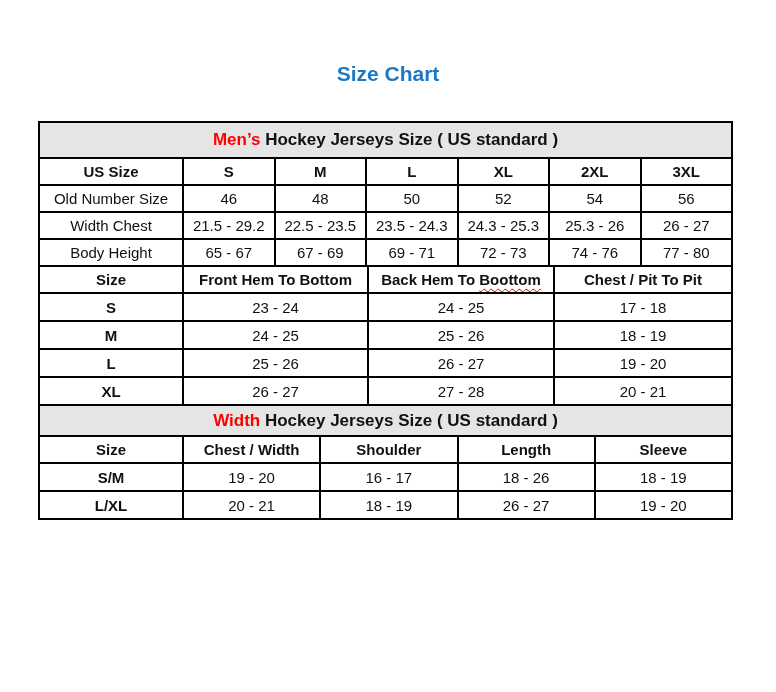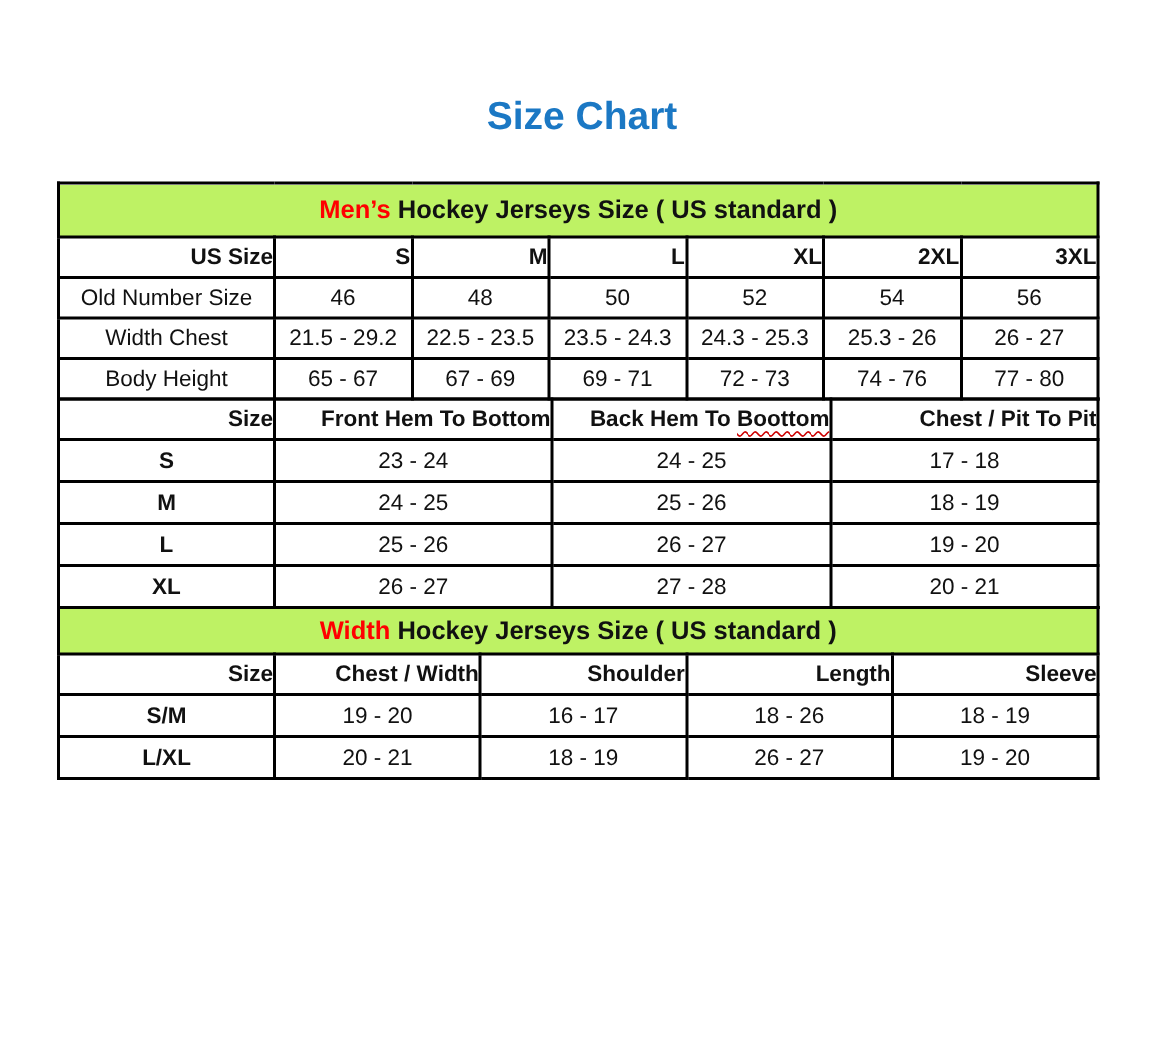--- a/index.html
+++ b/index.html
@@ -8,21 +8,21 @@
     background: #ffffff;
     font-family: "Liberation Sans", sans-serif;
     color: #111111;
     position: relative;
     overflow: hidden;
   }
   .page-title {
     margin: 0;
     padding-top: 62px;
     text-align: center;
-    font-size: 26px;
+    font-size: 21px;
     font-weight: 700;
     color: #1b78c4;
     letter-spacing: 0px;
   }
   .chart-wrap {
     position: absolute;
     left: 38px;
     top: 121px;
     width: 695px;
   }
@@ -35,28 +35,28 @@
   th, td {
     border: 2px solid #000000;
     text-align: center;
     vertical-align: middle;
     padding: 0;
     font-size: 15px;
     overflow: hidden;
     white-space: nowrap;
   }
   tr.band td {
-    background: #bef264;
+    background: #e5e5e5;
     font-weight: 700;
     font-size: 17px;
     height: 34px;
   }
   tr.band.slim td { height: 29px; }
   tr.band .hl { color: #ff0000; }
-  tr.head th { font-weight: 700; height: 25px; text-align: right; }
+  tr.head th { font-weight: 700; height: 25px; }
   tr.data td, tr.data th { height: 25px; }
   .womens tr.data td, .womens tr.data th,
   .youth  tr.data td, .youth  tr.data th { height: 26px; }
   .mens tr.data th { font-weight: 400; }      
   .womens tr.data th, .youth tr.data th { font-weight: 700; }
   .misspell {
     text-decoration: underline;
     text-decoration-style: wavy;
     text-decoration-color: #cc0000;
     text-decoration-thickness: 1px;

